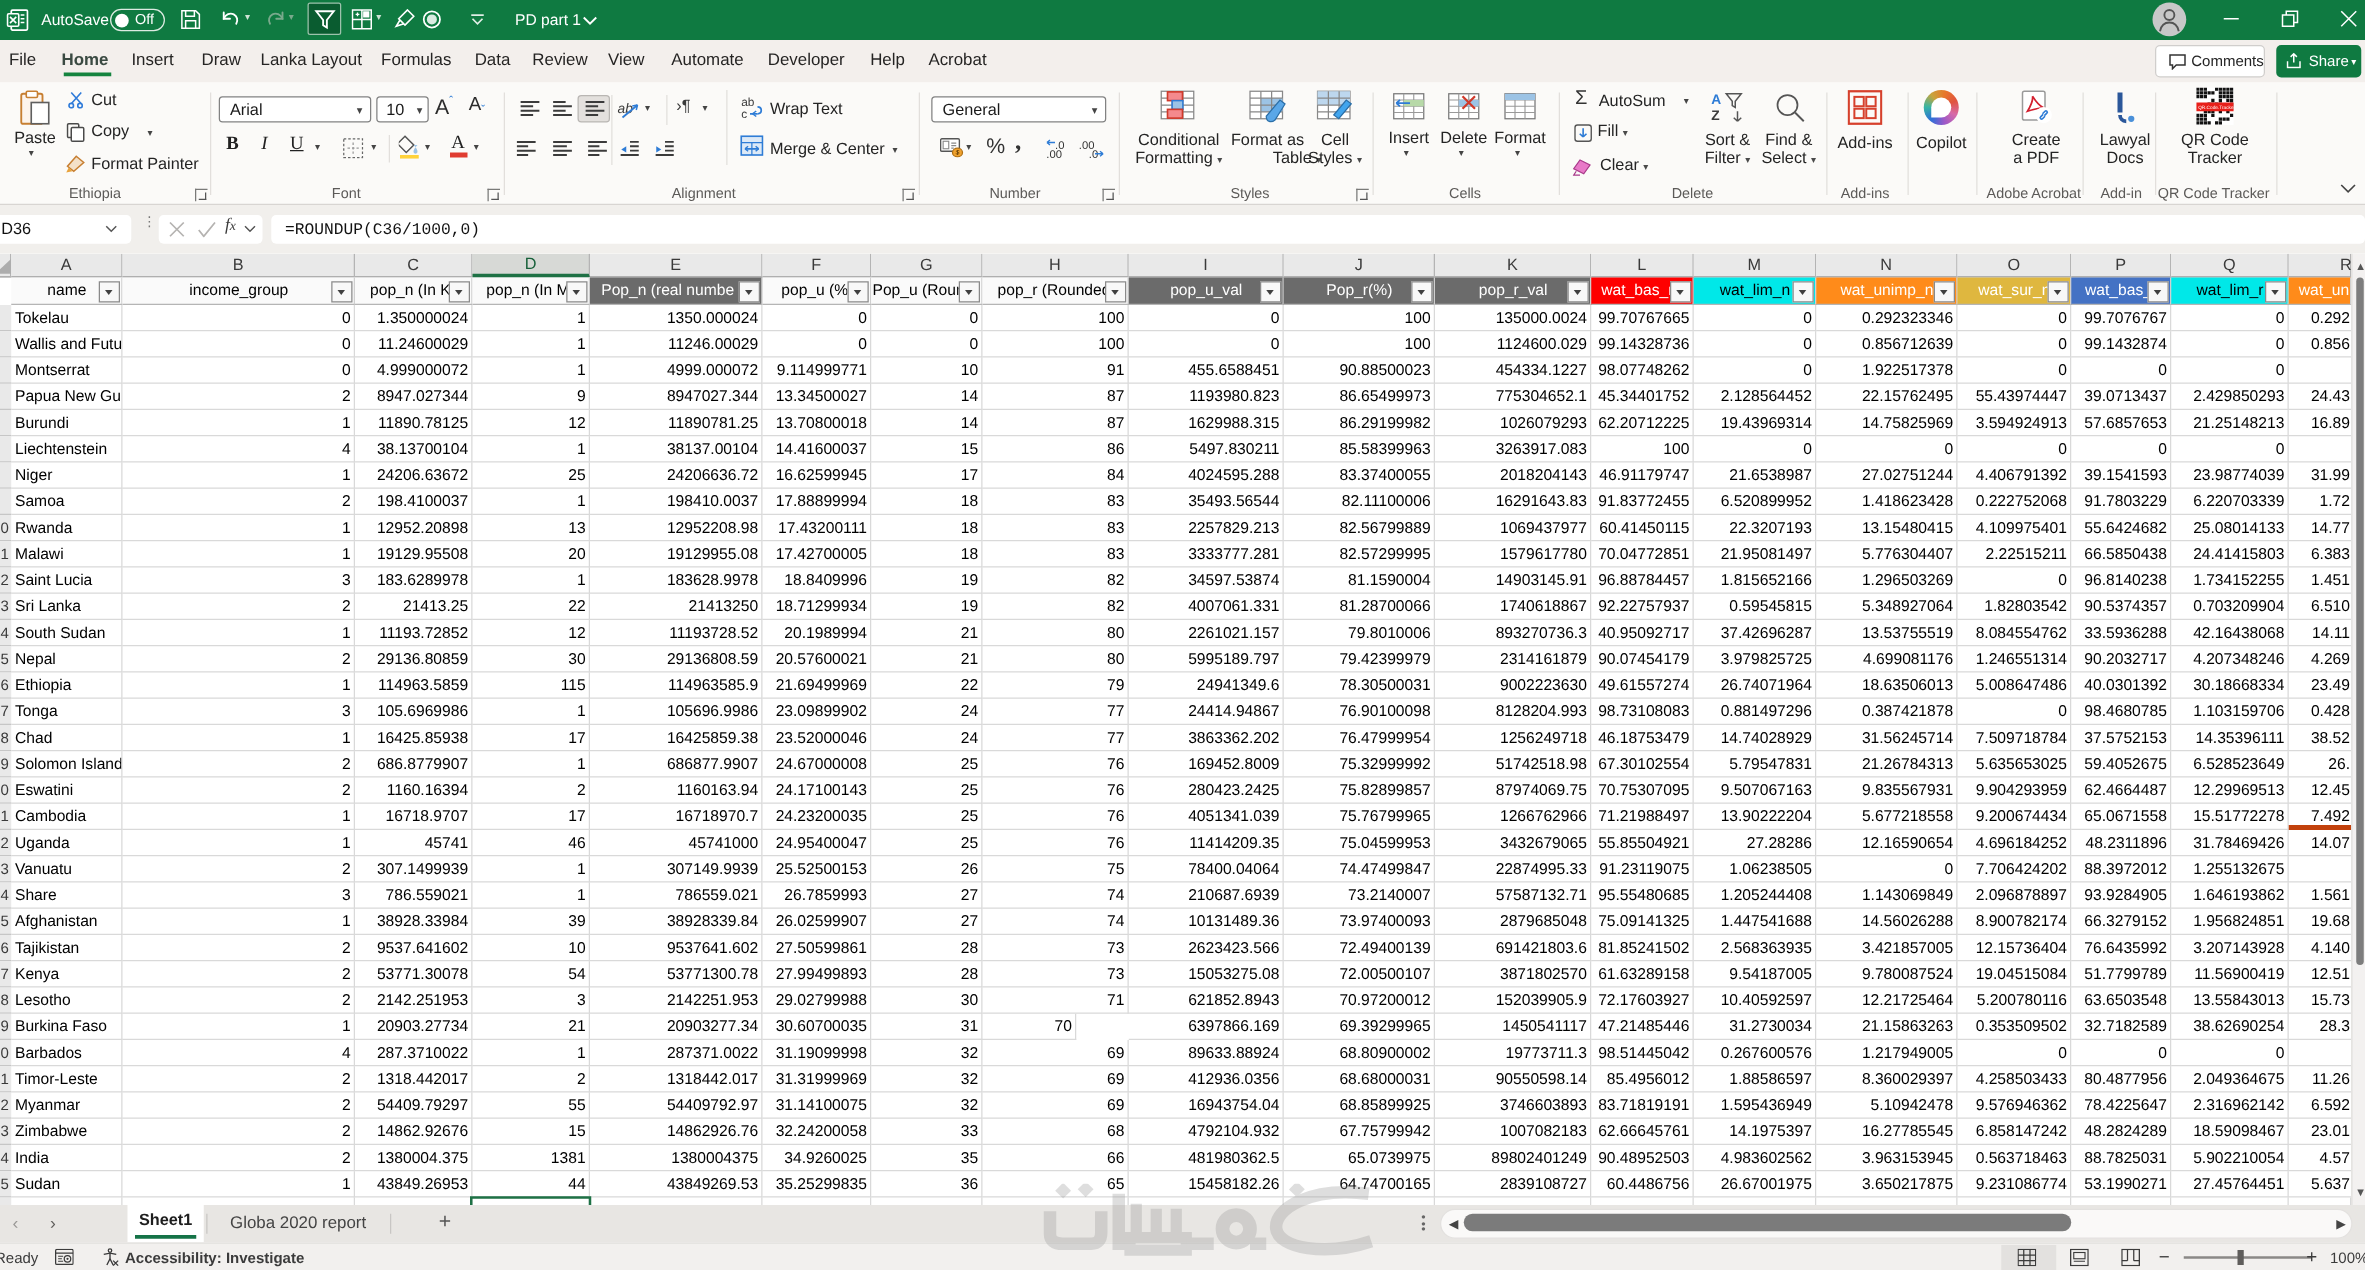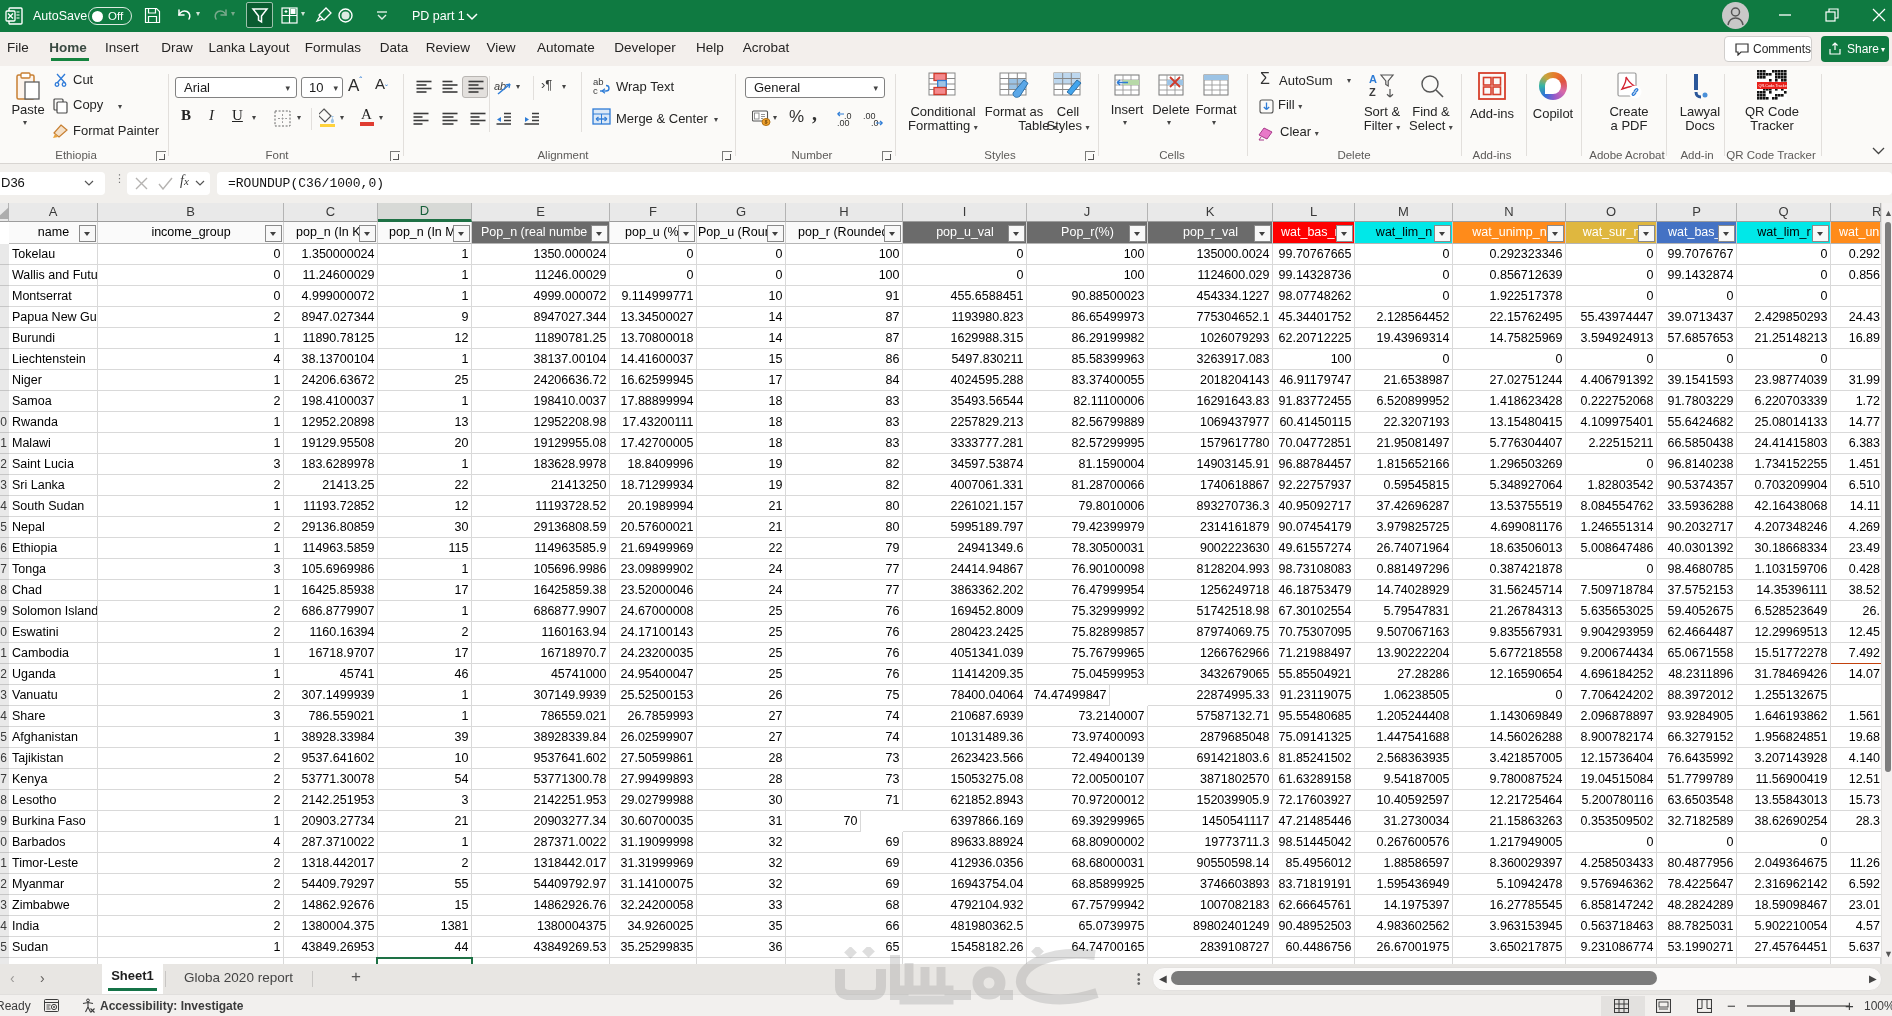--- a/index.html
+++ b/index.html
@@ -1034,21 +1034,21 @@
     <div class="cell num gl" style="left:786px;top:440px;width:117px;height:21px">76</div>
     <div class="cell num gl" style="left:903px;top:440px;width:124px;height:21px">4051341.039</div>
     <div class="cell num gl" style="left:1027px;top:440px;width:121px;height:21px">75.76799965</div>
     <div class="cell num gl" style="left:1148px;top:440px;width:125px;height:21px">1266762966</div>
     <div class="cell num gl" style="left:1273px;top:440px;width:82px;height:21px">71.21988497</div>
     <div class="cell num gl" style="left:1355px;top:440px;width:98px;height:21px">13.90222204</div>
     <div class="cell num gl" style="left:1453px;top:440px;width:113px;height:21px">5.677218558</div>
     <div class="cell num gl" style="left:1566px;top:440px;width:91px;height:21px">9.200674434</div>
     <div class="cell num gl" style="left:1657px;top:440px;width:80px;height:21px">65.0671558</div>
     <div class="cell num gl" style="left:1737px;top:440px;width:94px;height:21px">15.51772278</div>
-    <div class="cell num" style="left:1831px;top:440px;width:50px;height:21px;border-bottom:1px solid #c2410c;padding-right:1px">7.492</div>
+    <div class="cell num" style="left:1831px;top:440px;width:50px;height:21px;border-bottom:4px solid #c2410c;padding-right:1px">7.492</div>
     <div class="rn" style="top:461px;height:21px">
       <span style="right:2px">2</span>
     </div>
     <div class="cell txt gl" style="left:9px;top:461px;width:89px;height:21px">Uganda</div>
     <div class="cell num gl" style="left:98px;top:461px;width:186px;height:21px">1</div>
     <div class="cell num gl" style="left:284px;top:461px;width:94px;height:21px">45741</div>
     <div class="cell num gl" style="left:378px;top:461px;width:94px;height:21px">46</div>
     <div class="cell num gl" style="left:472px;top:461px;width:138px;height:21px">45741000</div>
     <div class="cell num gl" style="left:610px;top:461px;width:87px;height:21px">24.95400047</div>
     <div class="cell num gl" style="left:697px;top:461px;width:89px;height:21px">25</div>
@@ -1068,21 +1068,21 @@
     </div>
     <div class="cell txt gl" style="left:9px;top:482px;width:89px;height:21px">Vanuatu</div>
     <div class="cell num gl" style="left:98px;top:482px;width:186px;height:21px">2</div>
     <div class="cell num gl" style="left:284px;top:482px;width:94px;height:21px">307.1499939</div>
     <div class="cell num gl" style="left:378px;top:482px;width:94px;height:21px">1</div>
     <div class="cell num gl" style="left:472px;top:482px;width:138px;height:21px">307149.9939</div>
     <div class="cell num gl" style="left:610px;top:482px;width:87px;height:21px">25.52500153</div>
     <div class="cell num gl" style="left:697px;top:482px;width:89px;height:21px">26</div>
     <div class="cell num gl" style="left:786px;top:482px;width:117px;height:21px">75</div>
     <div class="cell num gl" style="left:903px;top:482px;width:124px;height:21px">78400.04064</div>
-    <div class="cell num gl" style="left:989px;top:482px;width:121px;height:21px">74.47499847</div>
+    <div class="cell num gl" style="left:1027px;top:482px;width:121px;height:21px">74.47499847</div>
     <div class="cell num gl" style="left:1148px;top:482px;width:125px;height:21px">22874995.33</div>
     <div class="cell num gl" style="left:1273px;top:482px;width:82px;height:21px">91.23119075</div>
     <div class="cell num gl" style="left:1355px;top:482px;width:98px;height:21px">1.06238505</div>
     <div class="cell num gl" style="left:1453px;top:482px;width:113px;height:21px">0</div>
     <div class="cell num gl" style="left:1566px;top:482px;width:91px;height:21px">7.706424202</div>
     <div class="cell num gl" style="left:1657px;top:482px;width:80px;height:21px">88.3972012</div>
     <div class="cell num gl" style="left:1737px;top:482px;width:94px;height:21px">1.255132675</div>
     <div class="cell" style="left:1831px;top:482px;width:50px;height:21px;border-bottom:1px solid #d9d9d9"></div>
     <div class="rn" style="top:503px;height:21px">
       <span style="right:2px">4</span>

